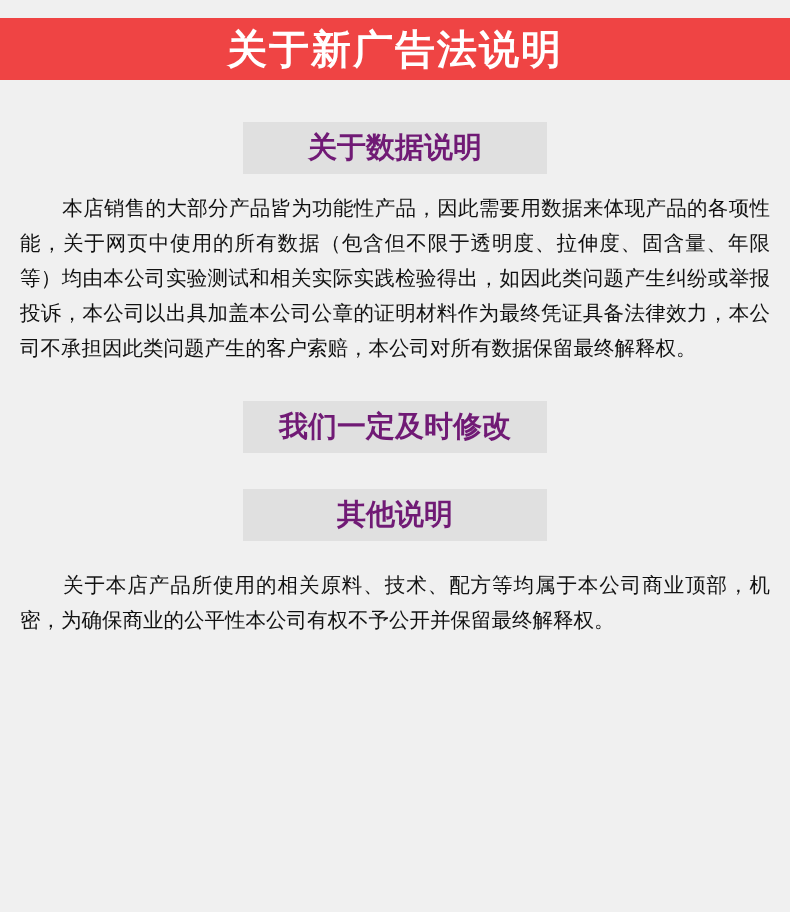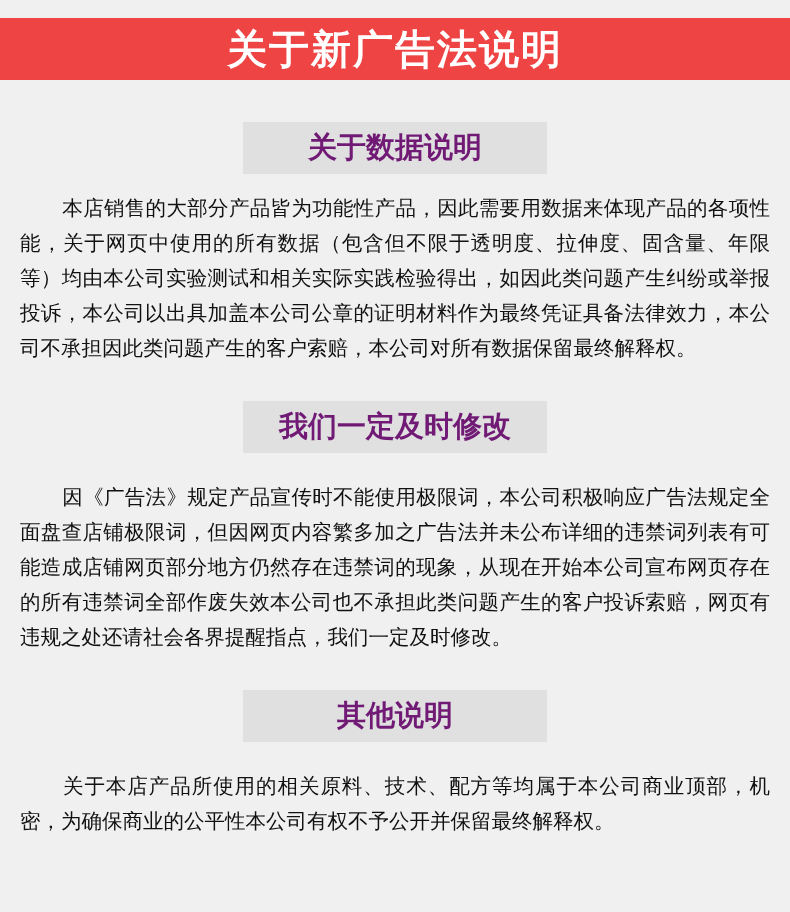--- a/index.html
+++ b/index.html
@@ -90,21 +90,20 @@
   <div class="content">
 
     <div class="section-heading sec1-head">
       <span>关于数据说明</span>
     </div>
     <p class="body-text sec1-text"><span class="indent"></span><span>本店销售的大部分产品皆为功能性产品，因此需要用数据来体现产品的各项性能，关于网页中使用的所有数据（包含但不限于透明度、拉伸度、固含量、年限等）均由本公司实验测试和相关实际实践检验得出，如因此类问题产生纠纷或举报投诉，本公司以出具加盖本公司公章的证明材料作为最终凭证具备法律效力，本公司不承担因此类问题产生的客户索赔，本公司对所有数据保留最终解释权。</span></p>
 
     <div class="section-heading sec2-head">
       <span>我们一定及时修改</span>
     </div>
-    <p class="body-text sec2-text"><span class="indent"></span><span>因《广告法》规定产品宣传时不能使用极限词，本公司积极响应广告法规定全面盘查店铺极限词，但因网页内容繁多加之广告法并未公布详细的违禁词列表有可能造成店铺网页部分地方仍然存在违禁词的现象，从现在开始本公司宣布网页存在的所有违禁词全部作废失效本公司也不承担此类问题产生的客户投诉索赔，网页有违规之处还请社会各界提醒指点，我们一定及时修改。</span></p>
 
     <div class="section-heading sec3-head">
       <span>其他说明</span>
     </div>
     <p class="body-text sec3-text"><span class="indent"></span><span>关于本店产品所使用的相关原料、技术、配方等均属于本公司商业顶部，机密，为确保商业的公平性本公司有权不予公开并保留最终解释权。</span></p>
 
 
   </div>
 </div>
 

